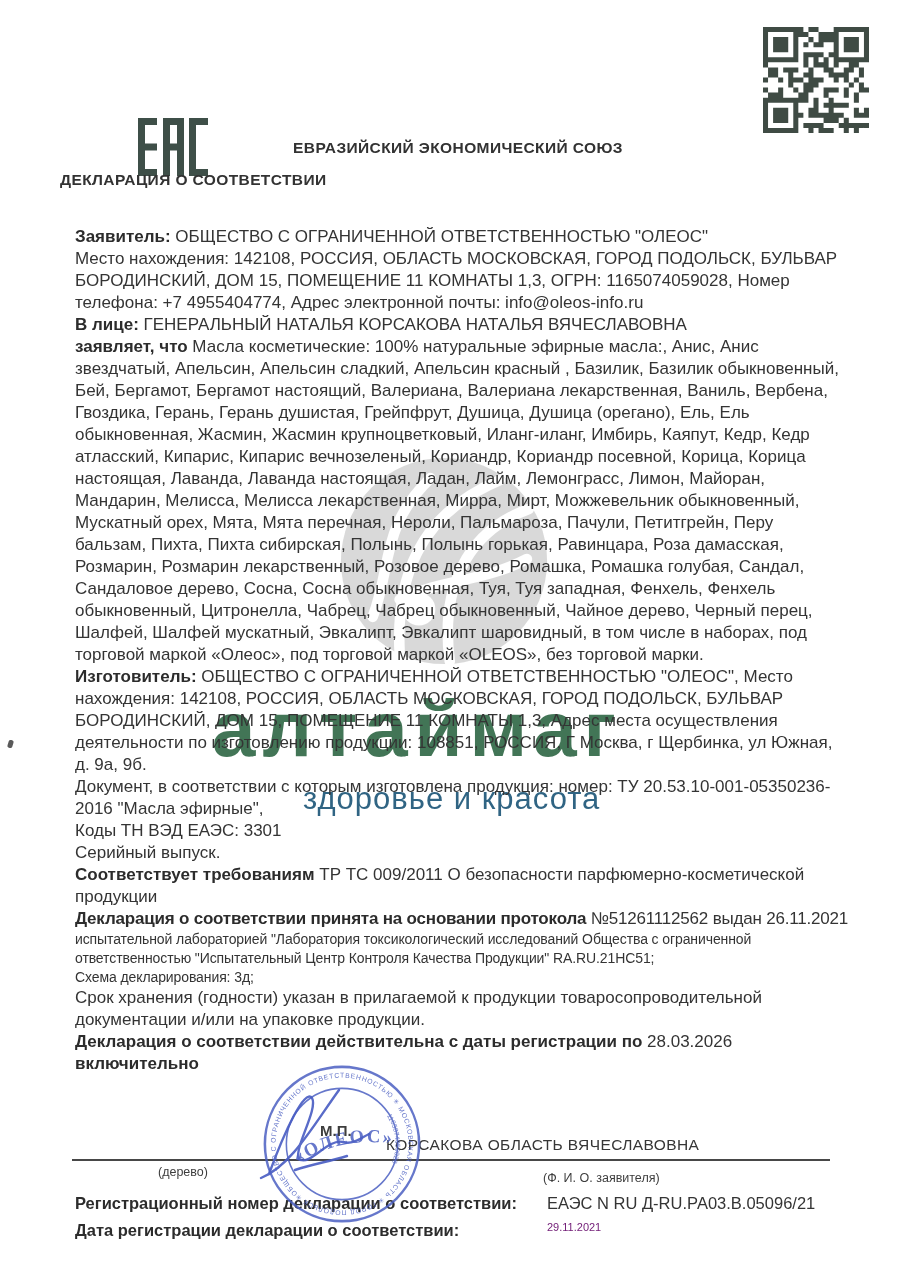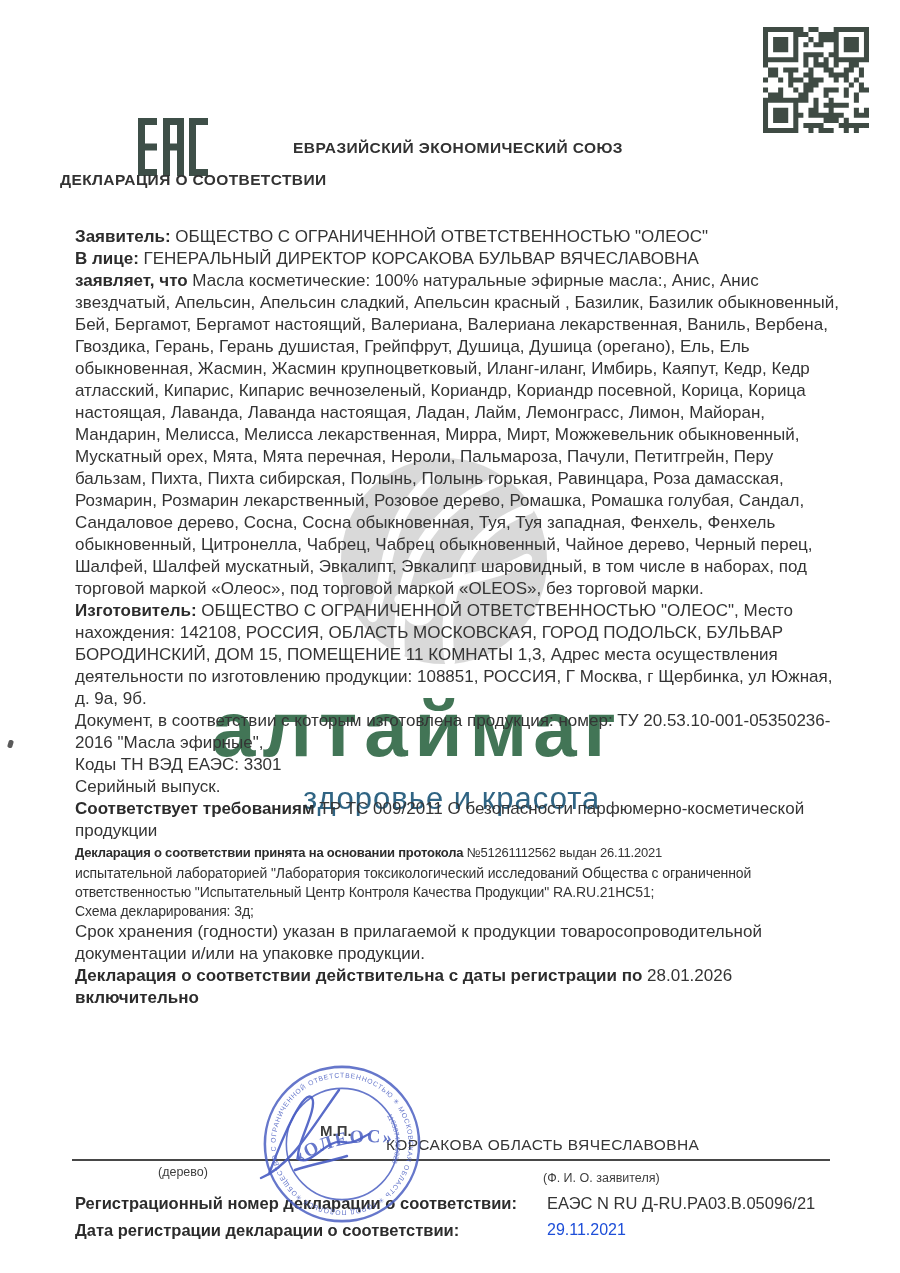--- a/index.html
+++ b/index.html
@@ -22,33 +22,33 @@
     color:#0c4a6e;opacity:.85;letter-spacing:1px;line-height:1;}
   .margin-dot{position:absolute;left:8px;top:740px;width:5px;height:8px;background:#5a5a5a;
     border-radius:2px;transform:rotate(18deg);z-index:2;}
   
   .flow{position:absolute;left:75px;top:202px;width:772px;z-index:3;
     font-size:17px;line-height:22px;color:#343434;margin-top:24px;}
   .flow p{margin:0;}
   b{font-weight:700;color:#2c2c2c;}
   .gap4{margin-top:4px;}
   .gap6{margin-top:6px;}
-  .protocol-line{font-size:13px;letter-spacing:-.2px;white-space:nowrap;}
+  .protocol-line{font-size:17px;letter-spacing:-.2px;white-space:nowrap;}
   .small{font-size:14px;line-height:19px;letter-spacing:-.1px;}
   .validity{width:730px;}
   
   .mp{position:absolute;left:320px;top:1122px;z-index:7;font-size:15px;font-weight:700;color:#3d3d3d;}
   .signatory{position:absolute;left:386px;top:1136px;z-index:4;font-size:15.5px;letter-spacing:.4px;color:#363636;}
   .sig-line{position:absolute;left:72px;top:1159px;width:758px;height:2px;background:#474747;z-index:4;}
   .cap-podpis{position:absolute;left:158px;top:1165px;z-index:4;font-size:12.5px;color:#3d3d3d;}
   .cap-fio{position:absolute;left:543px;top:1165px;z-index:4;font-size:12.5px;color:#3d3d3d;margin-top:6px;}
   .reg-label-1{position:absolute;left:75px;top:1194px;z-index:4;font-size:16.5px;font-weight:700;color:#2c2c2c;}
   .reg-value-1{position:absolute;left:547px;top:1194px;z-index:4;font-size:16.5px;color:#343434;}
   .reg-label-2{position:absolute;left:75px;top:1221px;z-index:4;font-size:16.5px;font-weight:700;color:#2c2c2c;}
-  .reg-value-2{position:absolute;left:547px;top:1221px;z-index:4;font-size:16px;color:#1d4ed8;}
+  .reg-value-2{position:absolute;left:547px;top:1221px;z-index:4;font-size:11px;color:#701a75;}
   
   .stamp{position:absolute;left:260px;top:1062px;width:164px;height:164px;z-index:5;opacity:.85;}
   .signature{position:absolute;left:255px;top:1072px;width:160px;height:110px;z-index:6;opacity:.92;}
   .sr-only{position:absolute;width:1px;height:1px;overflow:hidden;clip:rect(0 0 0 0);white-space:nowrap;}
 </style>
 </head>
 <body>
 
 <div class="page">
 
@@ -85,39 +85,40 @@
 
   <svg id="qr" class="qr" viewBox="0 0 105 105">
     <path fill="#3f4b44" d="M0 0h5v5h-5zM5 0h5v5h-5zM10 0h5v5h-5zM15 0h5v5h-5zM20 0h5v5h-5zM25 0h5v5h-5zM30 0h5v5h-5zM35 0h5v5h-5zM45 0h5v5h-5zM50 0h5v5h-5zM70 0h5v5h-5zM75 0h5v5h-5zM80 0h5v5h-5zM85 0h5v5h-5zM90 0h5v5h-5zM95 0h5v5h-5zM100 0h5v5h-5zM0 5h5v5h-5zM30 5h5v5h-5zM35 5h5v5h-5zM40 5h5v5h-5zM55 5h5v5h-5zM60 5h5v5h-5zM65 5h5v5h-5zM70 5h5v5h-5zM100 5h5v5h-5zM0 10h5v5h-5zM10 10h5v5h-5zM15 10h5v5h-5zM20 10h5v5h-5zM30 10h5v5h-5zM45 10h5v5h-5zM55 10h5v5h-5zM60 10h5v5h-5zM65 10h5v5h-5zM70 10h5v5h-5zM80 10h5v5h-5zM85 10h5v5h-5zM90 10h5v5h-5zM100 10h5v5h-5zM0 15h5v5h-5zM10 15h5v5h-5zM15 15h5v5h-5zM20 15h5v5h-5zM30 15h5v5h-5zM40 15h5v5h-5zM50 15h5v5h-5zM55 15h5v5h-5zM70 15h5v5h-5zM80 15h5v5h-5zM85 15h5v5h-5zM90 15h5v5h-5zM100 15h5v5h-5zM0 20h5v5h-5zM10 20h5v5h-5zM15 20h5v5h-5zM20 20h5v5h-5zM30 20h5v5h-5zM70 20h5v5h-5zM80 20h5v5h-5zM85 20h5v5h-5zM90 20h5v5h-5zM100 20h5v5h-5zM0 25h5v5h-5zM30 25h5v5h-5zM40 25h5v5h-5zM45 25h5v5h-5zM50 25h5v5h-5zM55 25h5v5h-5zM65 25h5v5h-5zM70 25h5v5h-5zM100 25h5v5h-5zM0 30h5v5h-5zM5 30h5v5h-5zM10 30h5v5h-5zM15 30h5v5h-5zM20 30h5v5h-5zM25 30h5v5h-5zM30 30h5v5h-5zM40 30h5v5h-5zM50 30h5v5h-5zM60 30h5v5h-5zM70 30h5v5h-5zM75 30h5v5h-5zM80 30h5v5h-5zM85 30h5v5h-5zM90 30h5v5h-5zM95 30h5v5h-5zM100 30h5v5h-5zM0 35h5v5h-5zM40 35h5v5h-5zM50 35h5v5h-5zM55 35h5v5h-5zM60 35h5v5h-5zM70 35h5v5h-5zM85 35h5v5h-5zM90 35h5v5h-5zM5 40h5v5h-5zM10 40h5v5h-5zM20 40h5v5h-5zM25 40h5v5h-5zM30 40h5v5h-5zM45 40h5v5h-5zM60 40h5v5h-5zM65 40h5v5h-5zM80 40h5v5h-5zM85 40h5v5h-5zM95 40h5v5h-5zM5 45h5v5h-5zM10 45h5v5h-5zM25 45h5v5h-5zM40 45h5v5h-5zM45 45h5v5h-5zM65 45h5v5h-5zM70 45h5v5h-5zM75 45h5v5h-5zM80 45h5v5h-5zM95 45h5v5h-5zM0 50h5v5h-5zM15 50h5v5h-5zM25 50h5v5h-5zM30 50h5v5h-5zM35 50h5v5h-5zM45 50h5v5h-5zM50 50h5v5h-5zM55 50h5v5h-5zM70 50h5v5h-5zM80 50h5v5h-5zM90 50h5v5h-5zM25 55h5v5h-5zM40 55h5v5h-5zM45 55h5v5h-5zM50 55h5v5h-5zM85 55h5v5h-5zM95 55h5v5h-5zM0 60h5v5h-5zM15 60h5v5h-5zM30 60h5v5h-5zM40 60h5v5h-5zM45 60h5v5h-5zM60 60h5v5h-5zM65 60h5v5h-5zM70 60h5v5h-5zM80 60h5v5h-5zM95 60h5v5h-5zM100 60h5v5h-5zM5 65h5v5h-5zM10 65h5v5h-5zM15 65h5v5h-5zM35 65h5v5h-5zM40 65h5v5h-5zM60 65h5v5h-5zM80 65h5v5h-5zM90 65h5v5h-5zM0 70h5v5h-5zM5 70h5v5h-5zM10 70h5v5h-5zM15 70h5v5h-5zM20 70h5v5h-5zM25 70h5v5h-5zM30 70h5v5h-5zM35 70h5v5h-5zM40 70h5v5h-5zM50 70h5v5h-5zM65 70h5v5h-5zM90 70h5v5h-5zM0 75h5v5h-5zM30 75h5v5h-5zM50 75h5v5h-5zM60 75h5v5h-5zM65 75h5v5h-5zM70 75h5v5h-5zM75 75h5v5h-5zM80 75h5v5h-5zM0 80h5v5h-5zM10 80h5v5h-5zM15 80h5v5h-5zM20 80h5v5h-5zM30 80h5v5h-5zM45 80h5v5h-5zM50 80h5v5h-5zM65 80h5v5h-5zM90 80h5v5h-5zM100 80h5v5h-5zM0 85h5v5h-5zM10 85h5v5h-5zM15 85h5v5h-5zM20 85h5v5h-5zM30 85h5v5h-5zM35 85h5v5h-5zM45 85h5v5h-5zM50 85h5v5h-5zM55 85h5v5h-5zM60 85h5v5h-5zM65 85h5v5h-5zM70 85h5v5h-5zM75 85h5v5h-5zM90 85h5v5h-5zM95 85h5v5h-5zM100 85h5v5h-5zM0 90h5v5h-5zM10 90h5v5h-5zM15 90h5v5h-5zM20 90h5v5h-5zM30 90h5v5h-5zM60 90h5v5h-5zM65 90h5v5h-5zM70 90h5v5h-5zM80 90h5v5h-5zM0 95h5v5h-5zM30 95h5v5h-5zM40 95h5v5h-5zM45 95h5v5h-5zM50 95h5v5h-5zM55 95h5v5h-5zM75 95h5v5h-5zM80 95h5v5h-5zM85 95h5v5h-5zM90 95h5v5h-5zM95 95h5v5h-5zM100 95h5v5h-5zM0 100h5v5h-5zM5 100h5v5h-5zM10 100h5v5h-5zM15 100h5v5h-5zM20 100h5v5h-5zM25 100h5v5h-5zM30 100h5v5h-5zM45 100h5v5h-5zM55 100h5v5h-5zM60 100h5v5h-5zM65 100h5v5h-5zM80 100h5v5h-5zM90 100h5v5h-5z"></path>
   </svg>
 
   <div class="title-line-1">ЕВРАЗИЙСКИЙ ЭКОНОМИЧЕСКИЙ СОЮЗ</div>
   <div class="title-line-2">ДЕКЛАРАЦИЯ О СООТВЕТСТВИИ</div>
 
   <div class="flow">
     <p><b>Заявитель:</b><span> ОБЩЕСТВО С ОГРАНИЧЕННОЙ ОТВЕТСТВЕННОСТЬЮ "ОЛЕОС"</span></p>
-    <p><b>В лице:</b><span> ГЕНЕРАЛЬНЫЙ ДИРЕКТОР КОРСАКОВА БУЛЬВАР ВЯЧЕСЛАВОВНА</span></p>
+    <p>Место нахождения: 142108, РОССИЯ, ОБЛАСТЬ МОСКОВСКАЯ, ГОРОД ПОДОЛЬСК, БУЛЬВАР БОРОДИНСКИЙ, ДОМ 15, ПОМЕЩЕНИЕ 11 КОМНАТЫ 1,3, ОГРН: 1165074059028, Номер телефона: +7 4955404774, Адрес электронной почты: info@oleos-info.ru</p>
+    <p><b>В лице:</b><span> ГЕНЕРАЛЬНЫЙ НАТАЛЬЯ КОРСАКОВА НАТАЛЬЯ ВЯЧЕСЛАВОВНА</span></p>
 
     <p class="gap4"><b>заявляет, что</b><span> Масла косметические: 100% натуральные эфирные масла:, Анис, Анис звездчатый, Апельсин, Апельсин сладкий, Апельсин красный , Базилик, Базилик обыкновенный, Бей, Бергамот, Бергамот настоящий, Валериана, Валериана лекарственная, Ваниль, Вербена, Гвоздика, Герань, Герань душистая, Грейпфрут, Душица, Душица (орегано), Ель, Ель обыкновенная, Жасмин, Жасмин крупноцветковый, Иланг-иланг, Имбирь, Каяпут, Кедр, Кедр атласский, Кипарис, Кипарис вечнозеленый, Кориандр, Кориандр посевной, Корица, Корица настоящая, Лаванда, Лаванда настоящая, Ладан, Лайм, Лемонграсс, Лимон, Майоран, Мандарин, Мелисса, Мелисса лекарственная, Мирра, Мирт, Можжевельник обыкновенный, Мускатный орех, Мята, Мята перечная, Нероли, Пальмароза, Пачули, Петитгрейн, Перу бальзам, Пихта, Пихта сибирская, Полынь, Полынь горькая, Равинцара, Роза дамасская, Розмарин, Розмарин лекарственный, Розовое дерево, Ромашка, Ромашка голубая, Сандал, Сандаловое дерево, Сосна, Сосна обыкновенная, Туя, Туя западная, Фенхель, Фенхель обыкновенный, Цитронелла, Чабрец, Чабрец обыкновенный, Чайное дерево, Черный перец, Шалфей, Шалфей мускатный, Эвкалипт, Эвкалипт шаровидный, в том числе в наборах, под торговой маркой «Олеос», под торговой маркой «OLEOS», без торговой марки.</span></p>
 
     <p><b>Изготовитель:</b><span> ОБЩЕСТВО С ОГРАНИЧЕННОЙ ОТВЕТСТВЕННОСТЬЮ "ОЛЕОС", Место нахождения: 142108, РОССИЯ, ОБЛАСТЬ МОСКОВСКАЯ, ГОРОД ПОДОЛЬСК, БУЛЬВАР БОРОДИНСКИЙ, ДОМ 15, ПОМЕЩЕНИЕ 11 КОМНАТЫ 1,3, Адрес места осуществления деятельности по изготовлению продукции: 108851, РОССИЯ, Г Москва, г Щербинка, ул Южная, д. 9а, 9б.</span></p>
 
     <p>Документ, в соответствии с которым изготовлена продукция: номер: ТУ 20.53.10-001-05350236-2016 "Масла эфирные",</p>
     <p>Коды ТН ВЭД ЕАЭС: 3301</p>
     <p>Серийный выпуск.</p>
 
     <p><b>Соответствует требованиям</b><span> ТР ТС 009/2011 О безопасности парфюмерно-косметической продукции</span></p>
 
     <p class="gap6 protocol-line"><b>Декларация о соответствии принята на основании протокола</b><span> №51261112562 выдан 26.11.2021</span></p>
     <p class="small">испытательной лабораторией "Лаборатория токсикологический исследований Общества с ограниченной ответственностью "Испытательный Центр Контроля Качества Продукции" RA.RU.21НС51;</p>
     <p class="small">Схема декларирования: 3д;</p>
 
     <p>Срок хранения (годности) указан в прилагаемой к продукции товаросопроводительной документации и/или на упаковке продукции.</p>
 
-    <p class="validity"><b>Декларация о соответствии действительна с даты регистрации по</b><span> 28.01.2026</span><b> включительно</b></p>
+    <p class="validity"><b>Декларация о соответствии действительна с даты регистрации по</b><span> 28.03.2026</span><b> включительно</b></p>
   </div>
 
   <div class="mp">М.П.</div>
   <div class="signatory">КОРСАКОВА ОБЛАСТЬ ВЯЧЕСЛАВОВНА</div>
   <div class="sig-line"></div>
   <div class="cap-podpis">(дерево)</div>
   <div class="cap-fio">(Ф. И. О. заявителя)</div>
 
   <svg class="stamp" viewBox="0 0 168 168">
     <defs>

